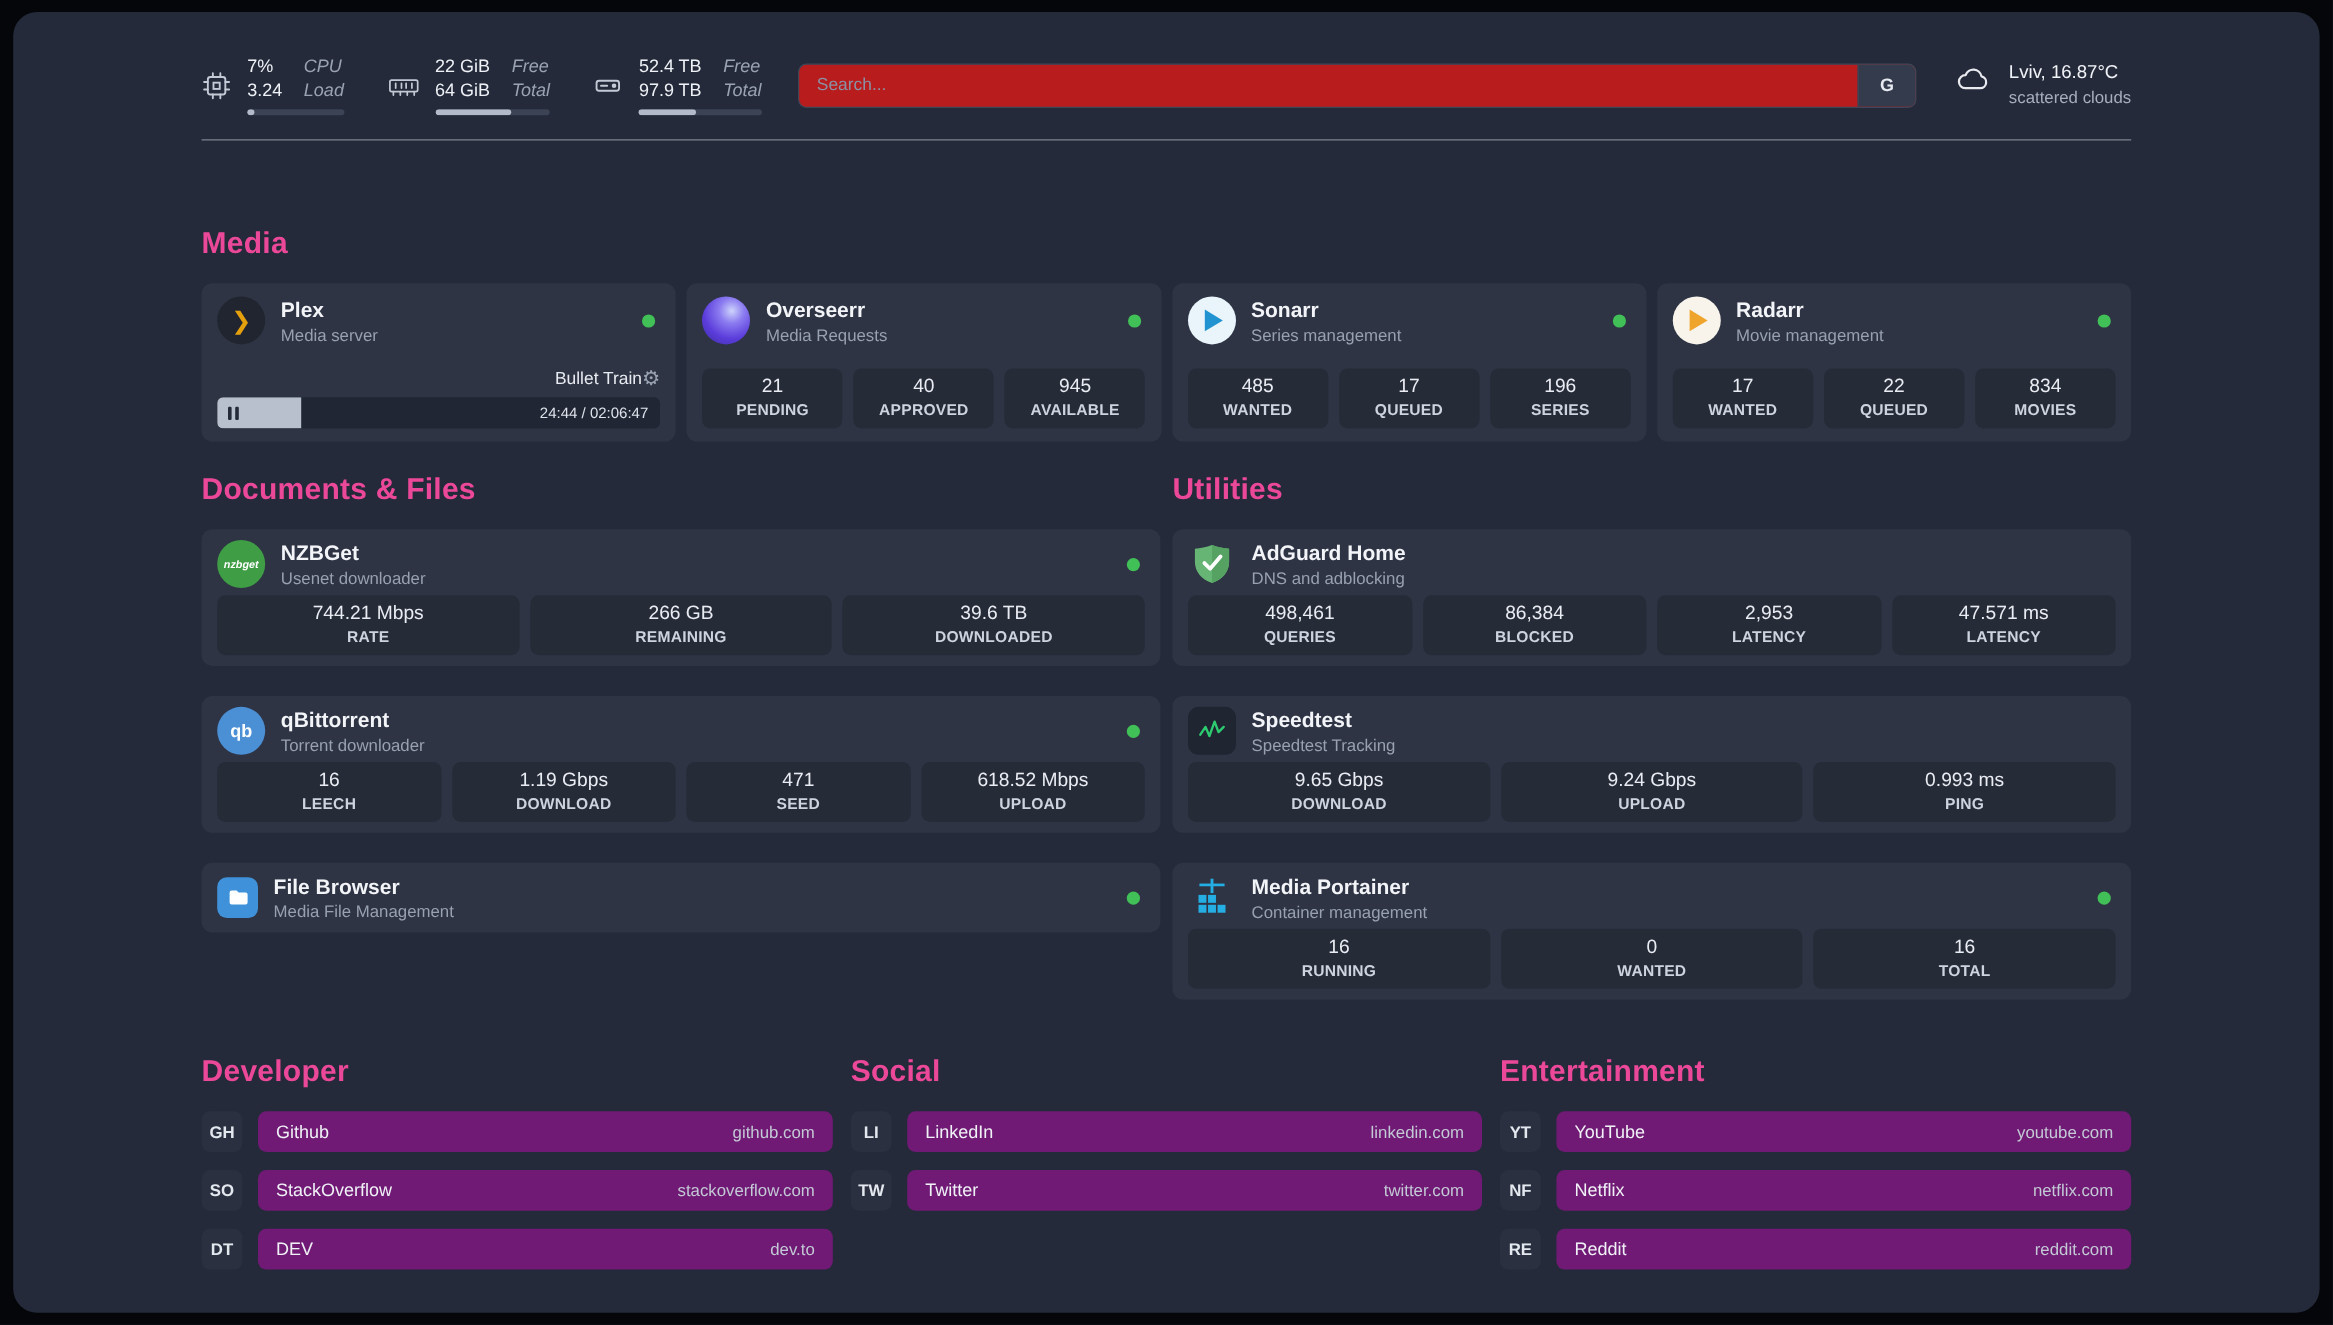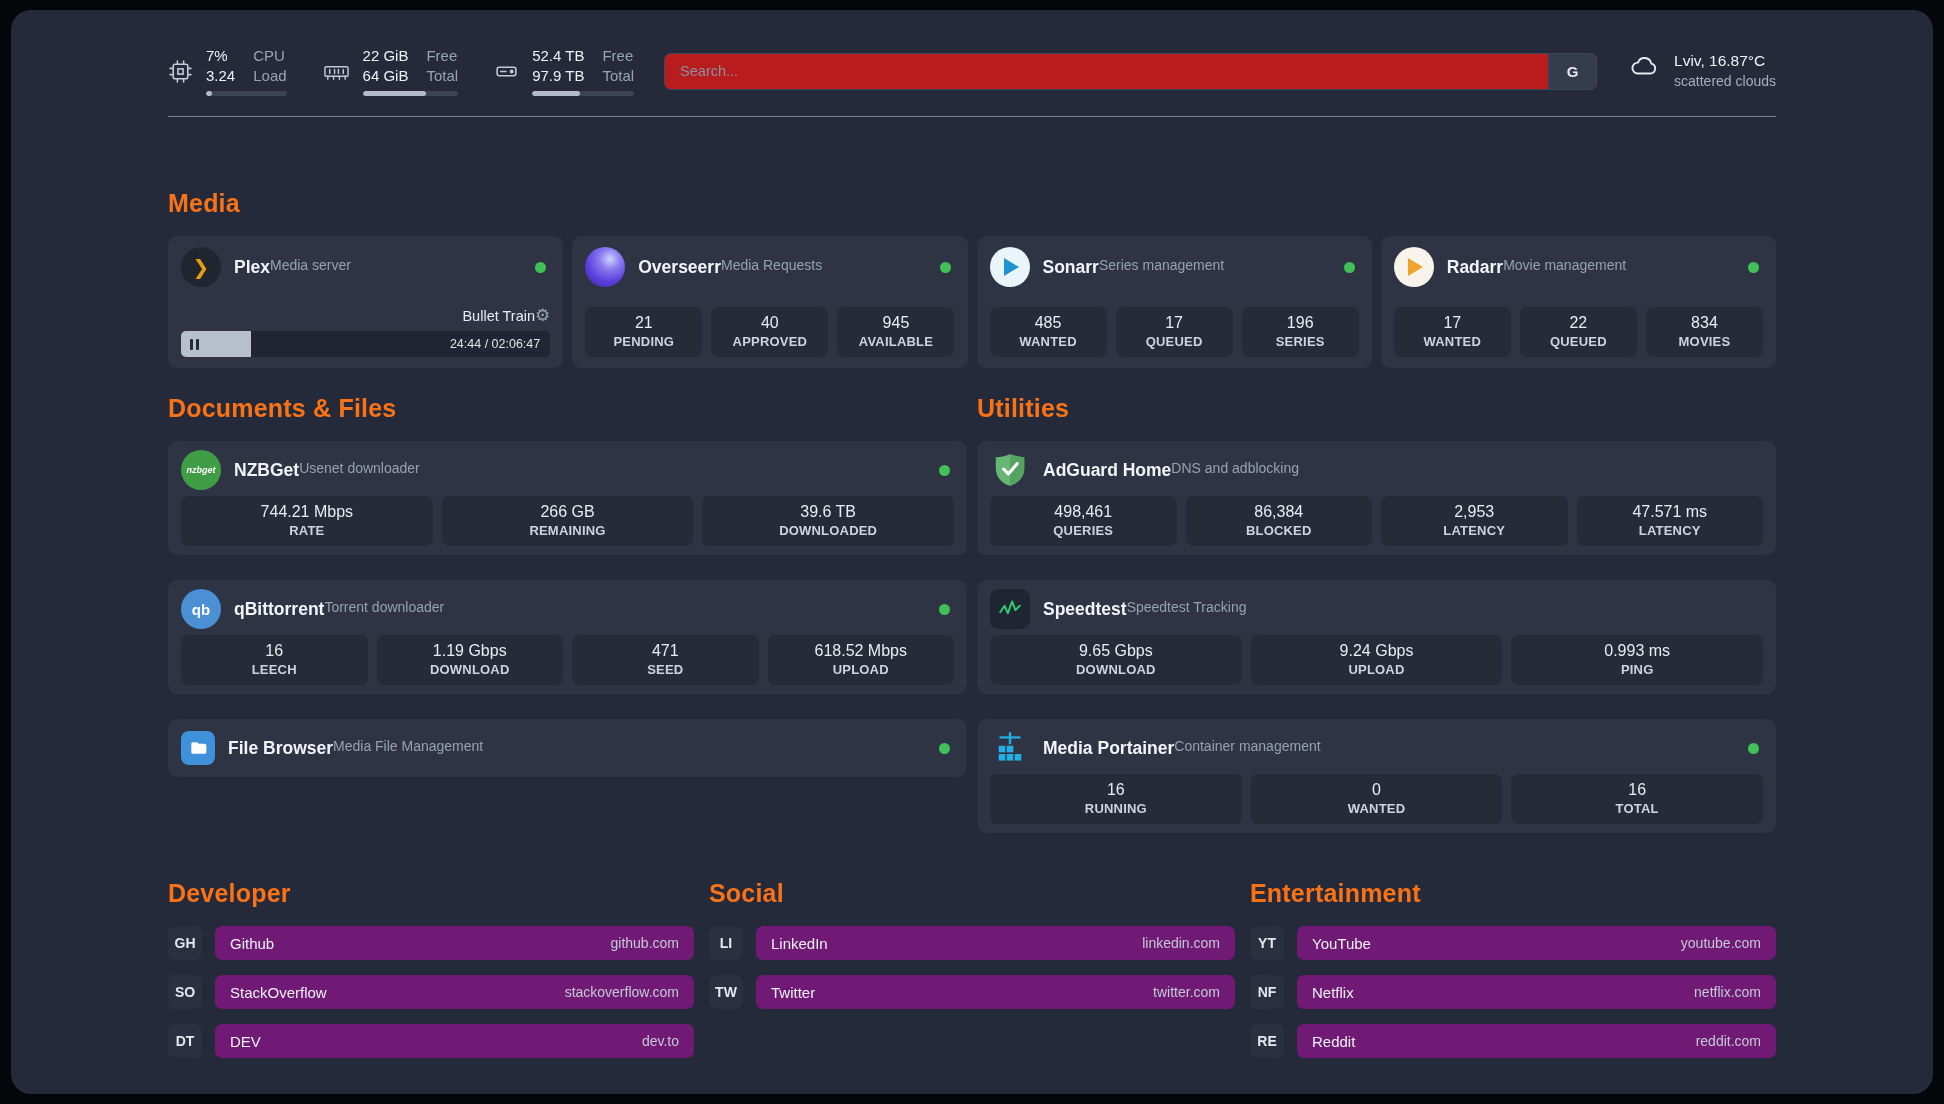--- a/index.html
+++ b/index.html
@@ -17,52 +17,52 @@
 
   
   .topbar { display:flex; align-items:center; padding-bottom:20px;
             border-bottom:1px solid rgba(214,220,232,.5); }
   .sys-stats { display:flex; gap:36px; align-items:center; }
   .sys-stat { display:flex; gap:13px; align-items:center; }
   .sys-icon { color:#c3cad6; display:flex; align-items:center; }
   .sys-rows { display:flex; gap:18px; }
   .sys-col { display:flex; flex-direction:column; font-size:15px; line-height:1.3; }
   .sys-col.values { color:#eef1f6; }
-  .sys-col.labels { color:#9aa3b4; }
+  .sys-col.labels { color:#9aa3b4;font-style:italic; }
   .sys-bar { height:5px; border-radius:3px; background:#3c4354; margin-top:6px; overflow:hidden; }
   .sys-bar .fill { display:block; height:100%; background:#b3bac9; border-radius:3px; }
 
   .searchbar { flex:1; display:flex; align-items:stretch; height:37px; margin:0 30px;
                background:#b91c1c; border:1px solid #3e4658; border-radius:7px; overflow:hidden; }
   .searchbar input { flex:1; background:transparent; border:none; outline:none;
                      color:#dfe4ee; font:inherit; font-size:14.5px; padding:0 15px; }
   .searchbar input::placeholder { color:#8a92a4; }
   .search-engine { width:48px; background:#343b4c; border:none; border-left:1px solid #3e4658;
                    color:#e6e9f0; font-size:15px; font-weight:600; cursor:pointer; }
 
   .weather { display:flex; gap:13px; align-items:flex-start; }
   .weather-text { display:flex; flex-direction:column; line-height:1.35; }
   .weather-loc { font-size:15.5px; color:#f0f2f7; }
   .weather-cond { font-size:14px; color:#a6aebc; }
 
   
-  .section-title { font-size:25px; font-weight:600; color:#f97316; margin-bottom:18px; letter-spacing:.2px; }
+  .section-title { font-size:25px; font-weight:600; color:#ec4899; margin-bottom:18px; letter-spacing:.2px; }
   .media-section { margin-top:72px; }
   .media-grid { display:grid; grid-template-columns:repeat(4,1fr); gap:9px; }
 
   .card { background:#2e3444; border-radius:9px; padding:11px 13px; }
   .app-card { height:132px; display:flex; flex-direction:column; justify-content:space-between; }
   .stats-card { height:114px; display:flex; flex-direction:column; justify-content:space-between; padding:9px 13px; }
   .fb-card { height:58px; display:flex; align-items:center; padding:9px 13px; }
   .fb-card .app-header { flex:1; }
 
   .app-header { display:flex; align-items:center; gap:13px; }
   .app-icon { width:40px; height:40px; border-radius:50%; display:flex; align-items:center;
               justify-content:center; flex:none; overflow:hidden; }
-  .app-titles { display:flex; flex-direction:row; line-height:1.3;justify-content:flex-end; }
+  .app-titles { display:flex; flex-direction:column; line-height:1.3;justify-content:flex-end; }
   .app-name { font-size:17.5px; font-weight:600; color:#f2f4f8; }
   .app-sub { font-size:14px; color:#98a1b1; }
   .status-dot { width:11px; height:11px; border-radius:50%; background:#40c057;
                 margin-left:auto; margin-right:4px; flex:none; }
 
   .tiles { display:flex; gap:9px; }
   .tile { flex:1; background:#262b38; border-radius:7px; height:50px; display:flex;
           flex-direction:column; align-items:center; justify-content:center; line-height:1.3; }
   .tile-value { font-size:16px; color:#e9ecf2; }
   .tile-label { font-size:13px; font-weight:700; color:#cdd3df; letter-spacing:.2px; }

